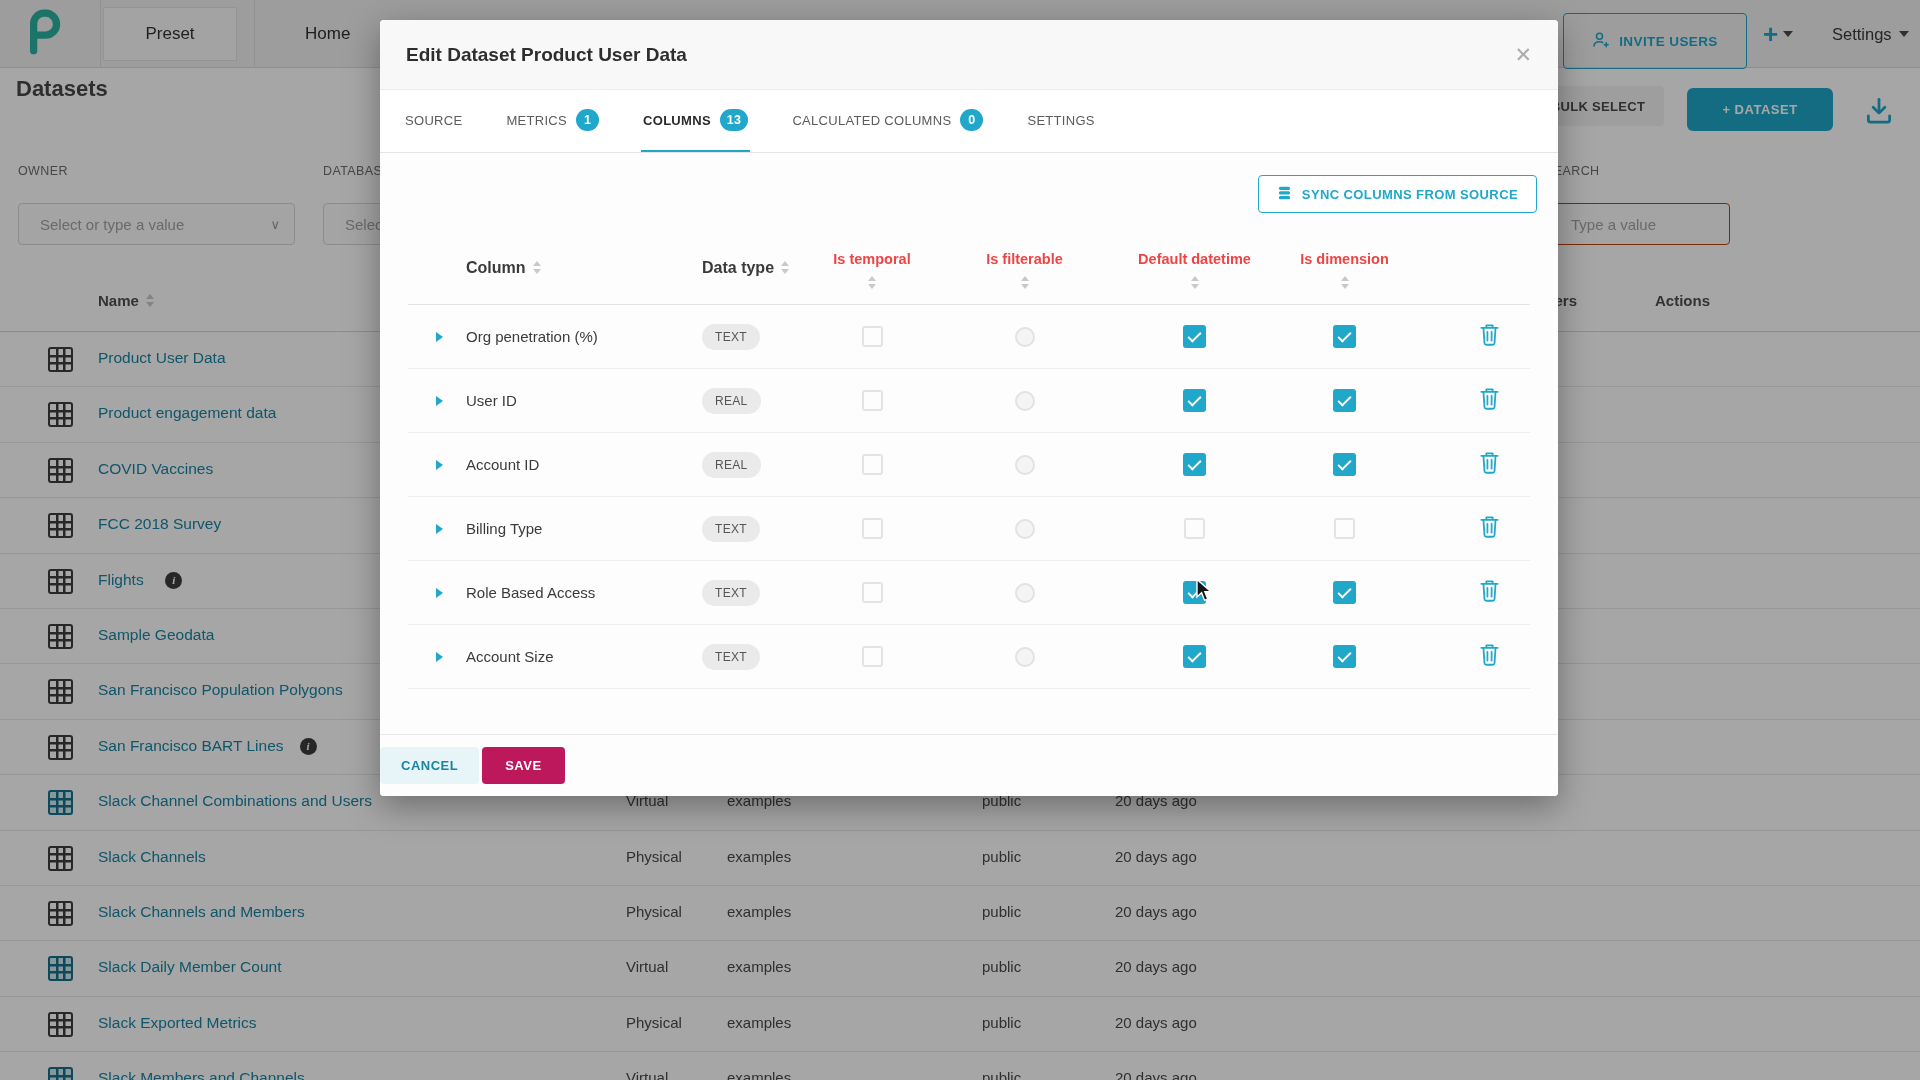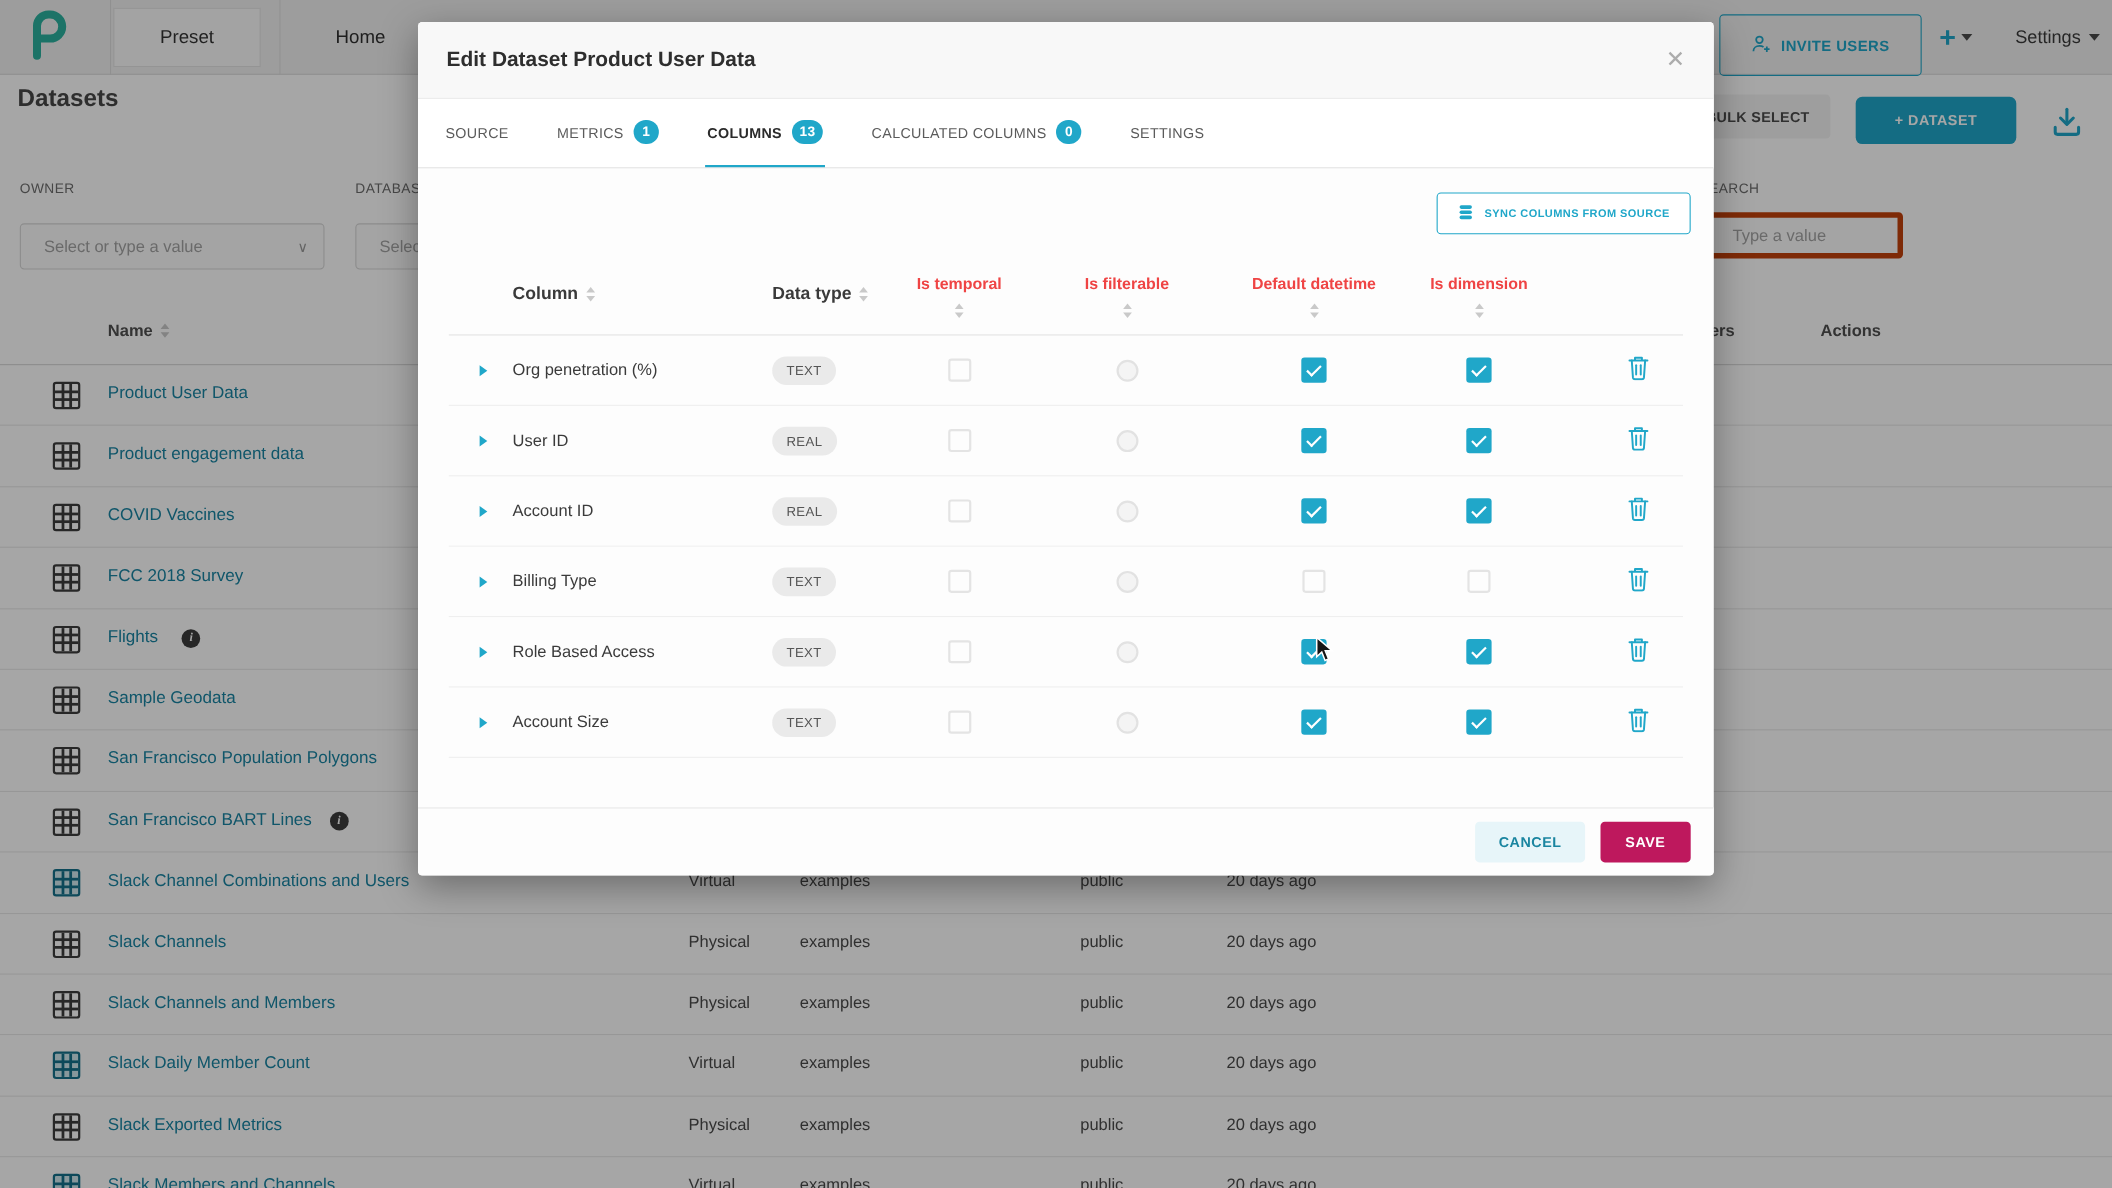--- a/index.html
+++ b/index.html
@@ -39,22 +39,22 @@
   .adddataset-btn { position:absolute; left:1687px; top:88px; width:146px; height:43px;
     background:#20A7C9; border:none; border-radius:6px; color:#fff; font-size:13px;
     font-weight:bold; letter-spacing:.5px; cursor:pointer; }
   .download-ic { position:absolute; left:1862px; top:94px; cursor:pointer; }
 
   .flabel { position:absolute; top:164px; font-size:12.5px; color:#6E6E6E; letter-spacing:.4px; }
   .fselect { position:absolute; top:203px; height:42px; background:#FCFCFC;
     border:1px solid #D7D7D7; border-radius:4px; display:flex; align-items:center;
     padding:0 14px 0 21px; color:#A3A3A3; font-size:15px; cursor:pointer; }
   .fselect .chev { margin-left:auto; font-size:13px; color:#9A9A9A; }
-  .fsearch { position:absolute; top:193px; left:1520px; width:210px; height:42px;
-    background:#FCFCFC; border:5px solid #c2410c; border-radius:4px;
+  .fsearch { position:absolute; top:203px; left:1520px; width:210px; height:42px;
+    background:#FCFCFC; border:1px solid #c2410c; border-radius:4px;
     padding-left:50px; font-size:15px; color:#444; font-family:"Liberation Sans",sans-serif; }
   .fsearch::placeholder { color:#A3A3A3; }
 
   .bgtable-head { position:absolute; left:0; top:276px; width:1920px; height:56px;
     border-bottom:1px solid #D8D8D8; }
   .bgtable-head .h { position:absolute; top:16px; font-size:15px; font-weight:bold;
     color:#4F4F4F; display:flex; gap:7px; align-items:center; }
   .bg-rows { position:absolute; left:0; top:332px; width:1920px; }
   .bg-row { position:relative; width:1920px; height:55.4px; border-bottom:1px solid #E9E9E9; }
   .bg-row .ds-icon { position:absolute; left:48px; top:15px; }
@@ -100,21 +100,21 @@
     padding-left:23px; gap:40px;text-align:center; }
   .m-tab { display:flex; align-items:center; gap:9px; font-size:13px; color:#5B5B5B;
     letter-spacing:.3px; border-bottom:2px solid transparent; cursor:pointer; padding:0 2px; }
   .m-tab.active { color:#2B2B2B; font-weight:bold; border-bottom-color:#20A7C9; }
   .m-badge { min-width:23px; height:22px; padding:0 7px; border-radius:11px;
     background:#20A7C9; color:#fff; font-size:12.5px; font-weight:bold;
     display:flex; align-items:center; justify-content:center; }
 
   .sync-btn { position:absolute; right:21px; top:155px; height:38px; padding:0 18px;
     background:#fff; border:1px solid #20A7C9; border-radius:4px; color:#20A7C9;
-    font-size:10px; font-weight:bold; letter-spacing:.4px; display:flex;
+    font-size:13px; font-weight:bold; letter-spacing:.4px; display:flex;
     align-items:center; gap:10px; cursor:pointer; }
 
   .m-table { position:absolute; left:28px; top:223px; width:1122px; }
   .mgrid { display:grid;
     grid-template-columns:30px 236px 110px 120px 185px 155px 145px 1fr;
     padding-left:28px; align-items:center; }
   .m-thead { height:62px; border-bottom:1px solid #E3E3E3; }
   .m-thead .hl { display:flex; align-items:center; gap:7px; height:100%;
     padding-bottom:12px; font-size:16px; font-weight:bold; color:#3A3A3A; }
   .m-thead .hc { display:flex; flex-direction:column; align-items:center;
@@ -132,21 +132,21 @@
   .cb.on { width:23px; height:23px; border:none; background:#20A7C9; position:relative; }
   .cb.on::after { content:""; position:absolute; left:8px; top:4px; width:5px; height:11px;
     border:solid #fff; border-width:0 2.5px 2.5px 0; transform:rotate(45deg); }
   .radio { width:20px; height:20px; border-radius:50%; border:2px solid #E2E2E2;
     background:#F4F4F4; cursor:pointer; }
   .tcell { display:flex; justify-content:flex-end; padding-right:30px; }
   .trash { cursor:pointer; }
 
   .m-foot { position:absolute; left:0; bottom:0; width:100%; height:62px;
     border-top:1px solid #E8E8E8; display:flex; align-items:center;
-    justify-content:flex-end; gap:14px; padding-right:21px; background:#FDFDFD; }
+    justify-content:flex-start; gap:3px; padding-right:21px; background:#FDFDFD; }
   .btn-cancel { height:37px; padding:0 21px; background:#E7F5F9; border:none;
     border-radius:4px; color:#1A85A0; font-size:13px; font-weight:bold;
     letter-spacing:.5px; cursor:pointer; }
   .btn-save { height:37px; padding:0 23px; background:#be185d; border:none;
     border-radius:4px; color:#fff; font-size:13px; font-weight:bold;
     letter-spacing:.5px; cursor:pointer; }
 
   .cursor { position:absolute; left:1194px; top:578px; z-index:40; pointer-events:none; }
 </style>
 </head>

